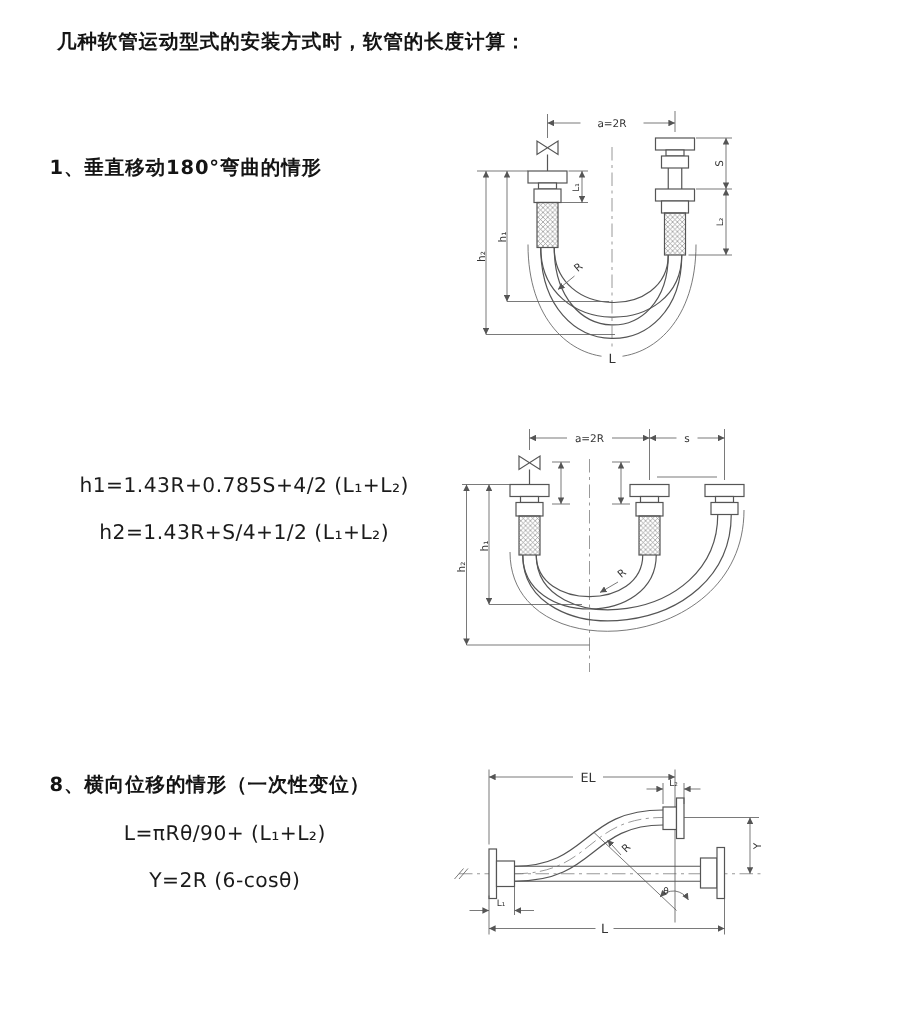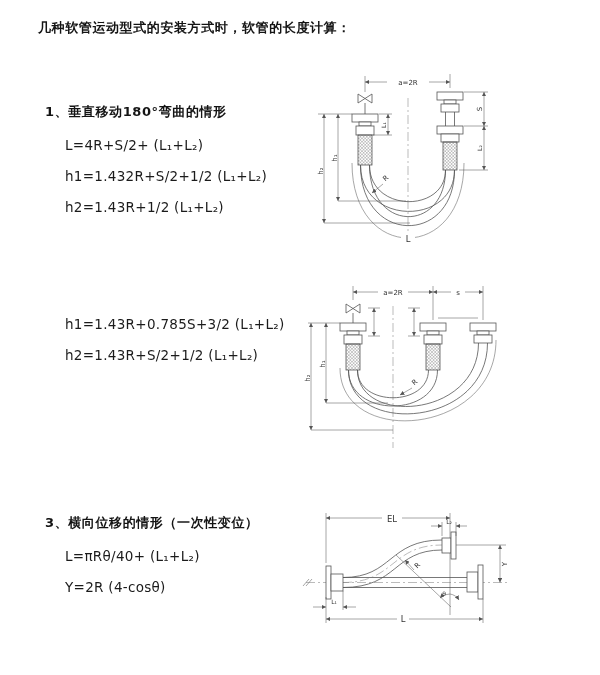--- a/index.html
+++ b/index.html
@@ -1,19 +1,19 @@
 <!DOCTYPE html>
 <html><head>
 <meta charset="utf-8">
 <style>
   html,body{margin:0;padding:0;background:#fff;}
   .page{position:relative;width:600px;height:675px;background:#ffffff;overflow:hidden;
         font-family:"DejaVu Sans","Liberation Sans",sans-serif;color:#141414;}
   .title{position:absolute;left:38px;top:19px;font-size:13px;font-weight:700;letter-spacing:.6px;}
-  .sec{position:absolute;left:45px;}
+  .sec{position:absolute;left:33px;text-align:center;}
   .heading{font-size:13px;font-weight:700;letter-spacing:.6px;white-space:nowrap;}
   .formulas{margin:9px 0 0 20px;}
   .formula{font-size:13.5px;font-weight:500;height:31px;line-height:31px;letter-spacing:.3px;white-space:nowrap;color:#1b1b1b;}
   svg.diag{position:absolute;overflow:visible;}
   .ln{fill:none;stroke:#555;stroke-width:.8;}
   .fit{fill:#fff;stroke:#555;stroke-width:.8;}
   .dim{fill:none;stroke:#5e5e5e;stroke-width:.55;}
   .cl{fill:none;stroke:#777;stroke-width:.5;stroke-dasharray:9 3 2 3;}
   .msk{fill:#fff;stroke:none;}
   text.lbl{font-size:7px;fill:#333;font-family:"DejaVu Sans","Liberation Sans",sans-serif;}
@@ -22,39 +22,34 @@
 </style>
 </head>
 <body>
 
 <div class="page">
 
   <div class="title">几种软管运动型式的安装方式时，软管的长度计算：</div>
 
   <div class="sec" style="top:103px">
     <div class="heading">1、垂直移动180°弯曲的情形</div>
+  </div>
+
+  <div class="sec" style="top:300px">
     <div class="formulas">
-      <div class="formula">L=4R+S/2+ (L₁+L₂)</div>
-      <div class="formula">h1=1.432R+S/2+1/2 (L₁+L₂)</div>
-      <div class="formula">h2=1.43R+1/2 (L₁+L₂)</div>
+      <div class="formula">h1=1.43R+0.785S+4/2 (L₁+L₂)</div>
+      <div class="formula">h2=1.43R+S/4+1/2 (L₁+L₂)</div>
     </div>
   </div>
 
-  <div class="sec" style="top:300px">
+  <div class="sec" style="top:514px">
+    <div class="heading">8、横向位移的情形（一次性变位）</div>
     <div class="formulas">
-      <div class="formula">h1=1.43R+0.785S+3/2 (L₁+L₂)</div>
-      <div class="formula">h2=1.43R+S/2+1/2 (L₁+L₂)</div>
-    </div>
-  </div>
-
-  <div class="sec" style="top:514px">
-    <div class="heading">3、横向位移的情形（一次性变位）</div>
-    <div class="formulas">
-      <div class="formula">L=πRθ/40+ (L₁+L₂)</div>
-      <div class="formula">Y=2R (4-cosθ)</div>
+      <div class="formula">L=πRθ/90+ (L₁+L₂)</div>
+      <div class="formula">Y=2R (6-cosθ)</div>
     </div>
   </div>
 
   <svg class="diag" style="left:298px;top:68px" width="262" height="192" viewBox="0 0 262 192">
     <defs>
       <marker id="d1a" viewBox="0 0 10 10" refX="10" refY="5" markerWidth="8" markerHeight="8" orient="auto-start-reverse">
         <path d="M0,0L10,5L0,10z" fill="#555"></path>
       </marker>
       <pattern id="brd1" width="3.2" height="3.2" patternUnits="userSpaceOnUse">
         <path d="M0,3.2 L3.2,0 M0,0 L3.2,3.2" stroke="#8a8a8a" stroke-width=".45"></path>

